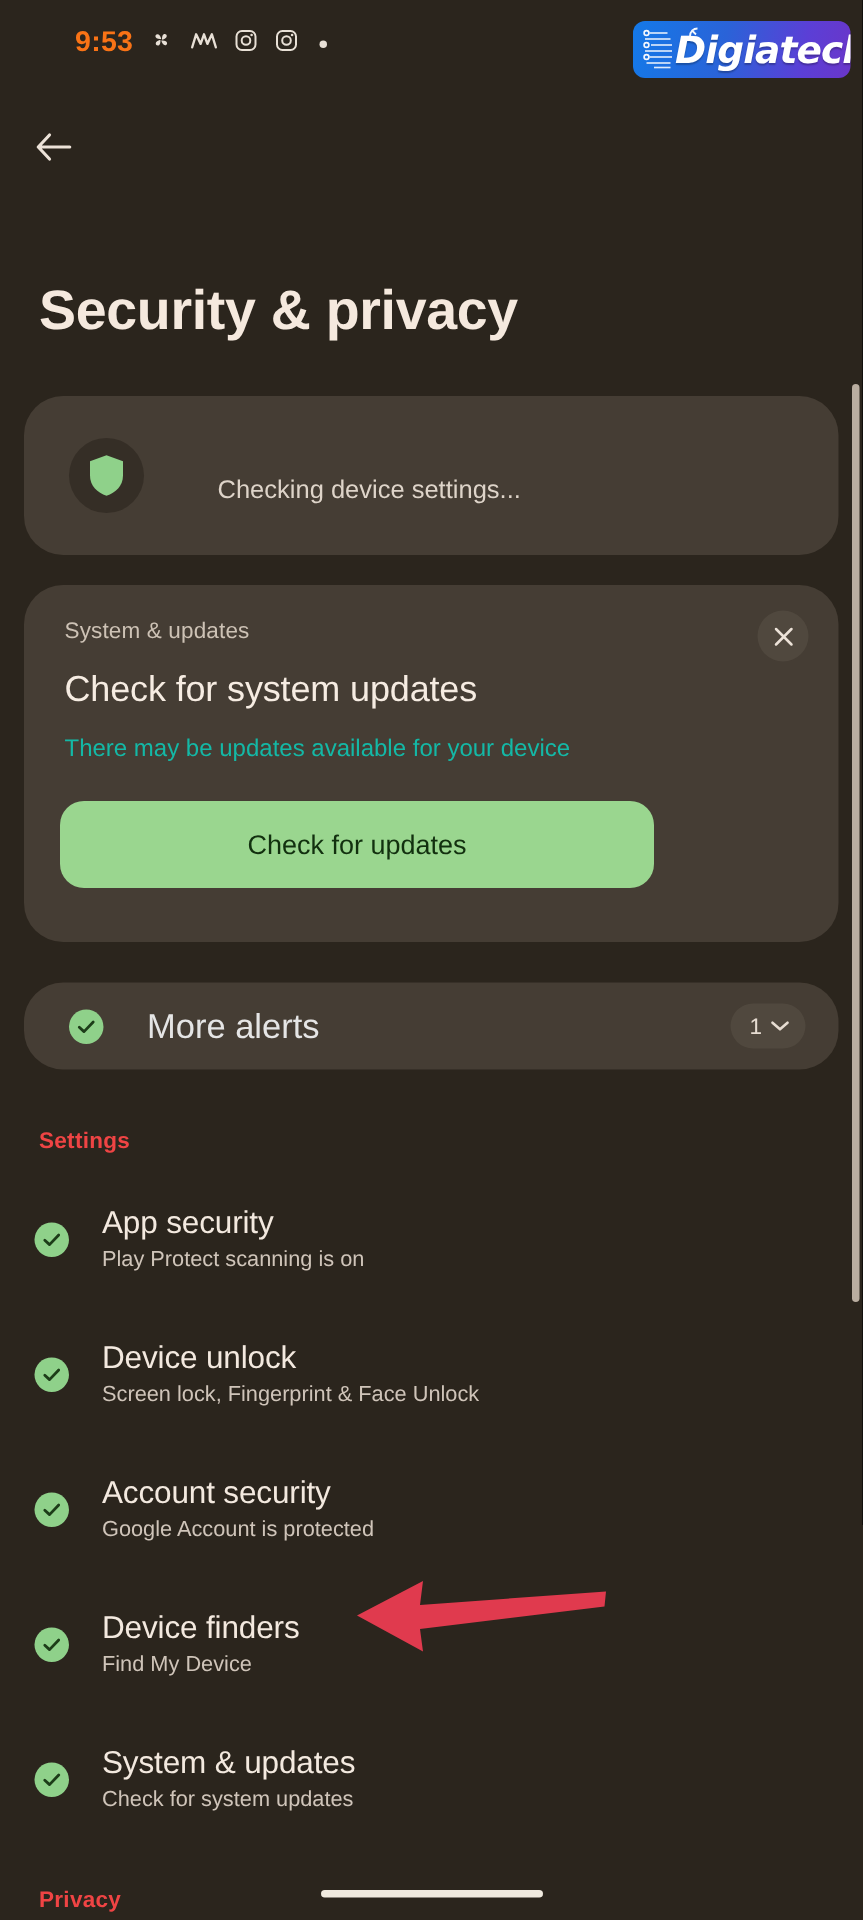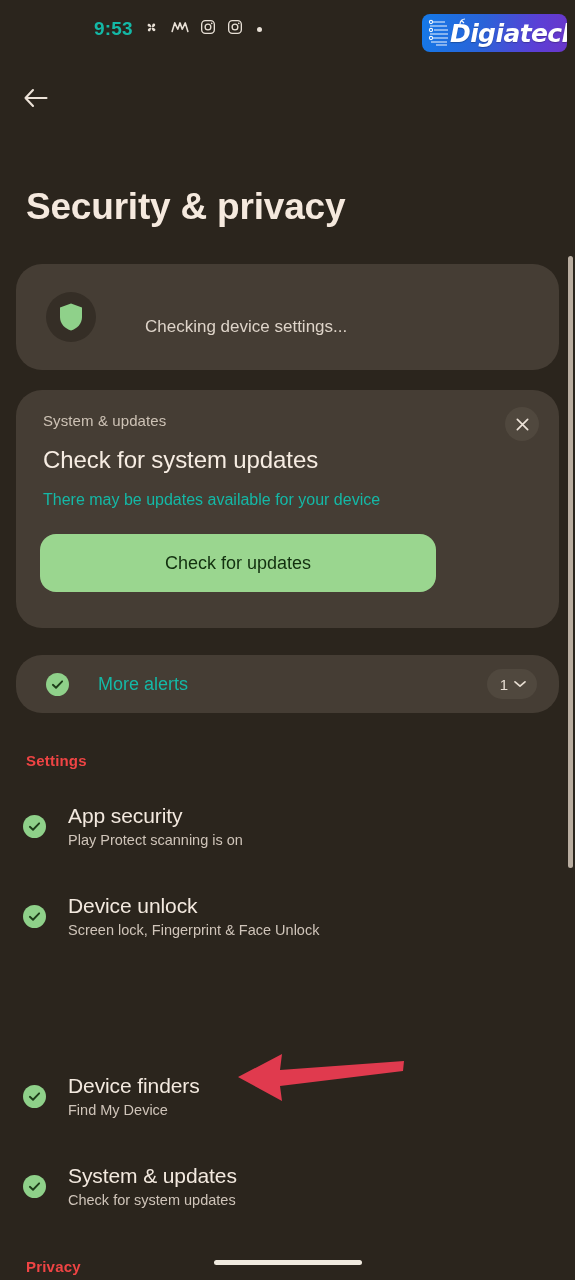--- a/index.html
+++ b/index.html
@@ -28,25 +28,24 @@
     position: absolute;
     top: 0; left: 0;
     width: 575px;
     height: 58px;
     display: flex;
     align-items: center;
     padding-left: 50px;
     gap: 10px;
   }
   .status-time {
-    color: #14b8a6;
+    color: #f97316;
     font-size: 19px;
     font-weight: 600;
     letter-spacing: 0.2px;
-    margin-left: 44px;
   }
   .status-icons { display: flex; align-items: center; gap: 11px; }
   .st-ico { display: block; }
   .st-dot {
     width: 5px; height: 5px;
     border-radius: 50%;
     background: #e8e0d6;
     margin-left: 3px;
   }
 
@@ -185,22 +184,22 @@
   
   .card-alerts {
     top: 655px;
     height: 58px;
     display: flex;
     align-items: center;
     padding: 0 22px 0 30px;
   }
   .alerts-label {
     margin-left: 29px;
-    color: #14b8a6;
-    font-size: 18px;
+    color: #e5e5e5;
+    font-size: 23px;
     font-weight: 500;
     flex: 1;
   }
   .alerts-pill {
     display: flex;
     align-items: center;
     gap: 6px;
     height: 30px;
     padding: 0 11px 0 13px;
     border-radius: 15px;
@@ -419,20 +418,33 @@
               <path d="M2 7.3 L5.4 10.5 L12 3.6" fill="none" stroke="#1d3d19" stroke-width="2" stroke-linecap="round" stroke-linejoin="round"></path>
             </svg>
           </span>
       </span>
       <span>
         <span class="srow-title" style="display:block">Device unlock</span>
         <span class="srow-sub" style="display:block">Screen lock, Fingerprint &amp; Face Unlock</span>
       </span>
     </div>
 
+    <div class="srow" style="top:975px">
+      <span class="srow-check">
+        <span class="gcheck">
+            <svg width="13" height="13" viewBox="0 0 14 14">
+              <path d="M2 7.3 L5.4 10.5 L12 3.6" fill="none" stroke="#1d3d19" stroke-width="2" stroke-linecap="round" stroke-linejoin="round"></path>
+            </svg>
+          </span>
+      </span>
+      <span>
+        <span class="srow-title" style="display:block">Account security</span>
+        <span class="srow-sub" style="display:block">Google Account is protected</span>
+      </span>
+    </div>
 
     <div class="srow" style="top:1065px">
       <span class="srow-check">
         <span class="gcheck">
             <svg width="13" height="13" viewBox="0 0 14 14">
               <path d="M2 7.3 L5.4 10.5 L12 3.6" fill="none" stroke="#1d3d19" stroke-width="2" stroke-linecap="round" stroke-linejoin="round"></path>
             </svg>
           </span>
       </span>
       <span>

